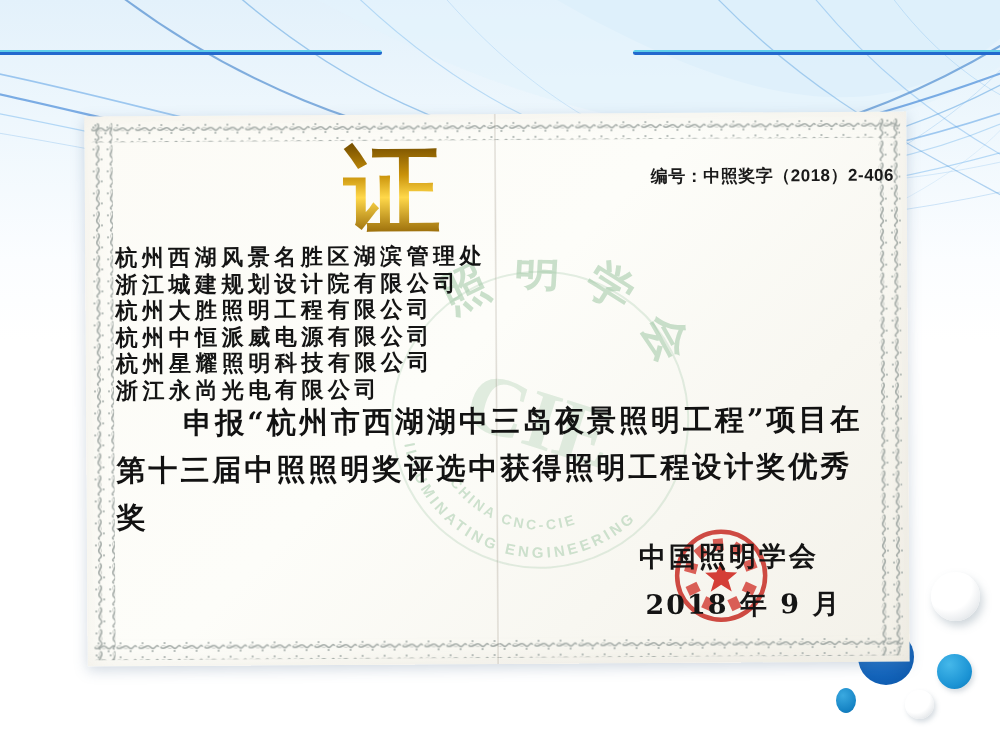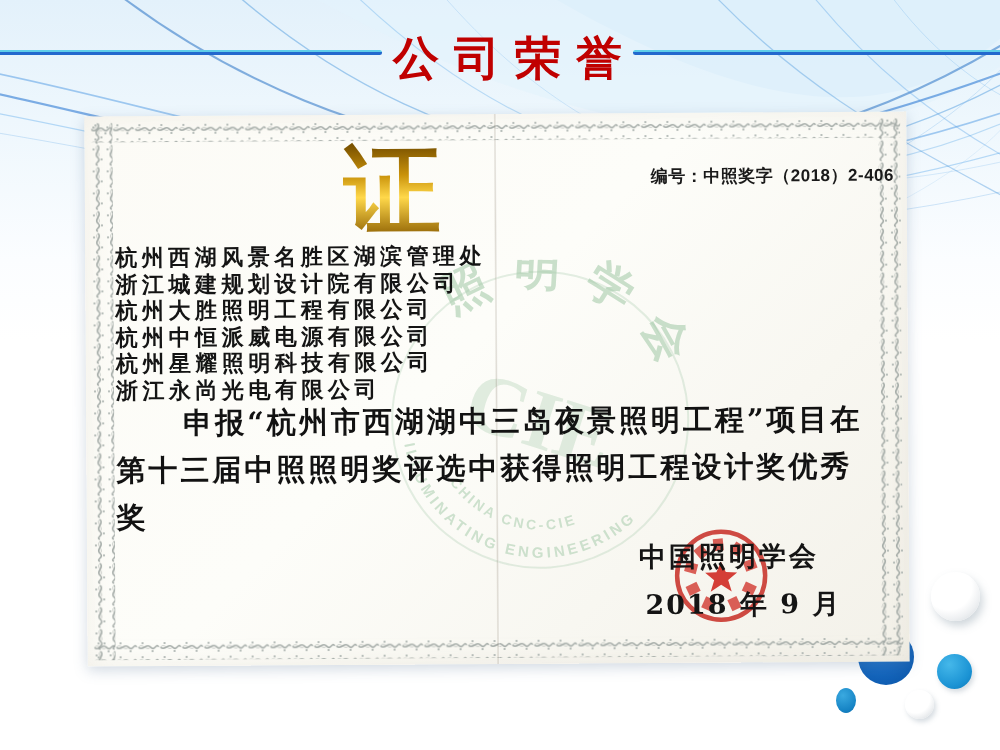--- a/index.html
+++ b/index.html
@@ -105,21 +105,20 @@
     <path d="M 480,300 C 700,250 900,180 1010,60" fill="none" stroke="#7db8ec" stroke-width="1" opacity="0.32"></path>
     <path d="M 560,310 C 760,270 930,210 1010,120" fill="none" stroke="#9ccaef" stroke-width="0.9" opacity="0.28"></path>
     <path d="M 700,-20 C 800,90 900,140 1010,200" fill="none" stroke="#2e86d8" stroke-width="1.2" opacity="0.35"></path>
     <path d="M 800,-20 C 870,70 940,120 1010,160" fill="none" stroke="#4a9ae4" stroke-width="1.1" opacity="0.35"></path>
     <path d="M 880,-20 C 920,40 970,80 1010,100" fill="none" stroke="#6fb2ea" stroke-width="1" opacity="0.3"></path>
   </svg>
 
   <div class="rule rule-left"></div>
   <div class="rule rule-right"></div>
 
-  <h1 class="slide-title">公司荣誉</h1>
 
   <div class="circle circle-blue-dark"></div>
   <div class="circle sphere-white-large"></div>
   <div class="circle circle-blue-medium"></div>
   <div class="circle sphere-white-small"></div>
   <div class="circle circle-blue-small"></div>
 
   <div class="certificate">
 
     <svg class="lace-border" viewBox="0 0 810 538" aria-hidden="true">

